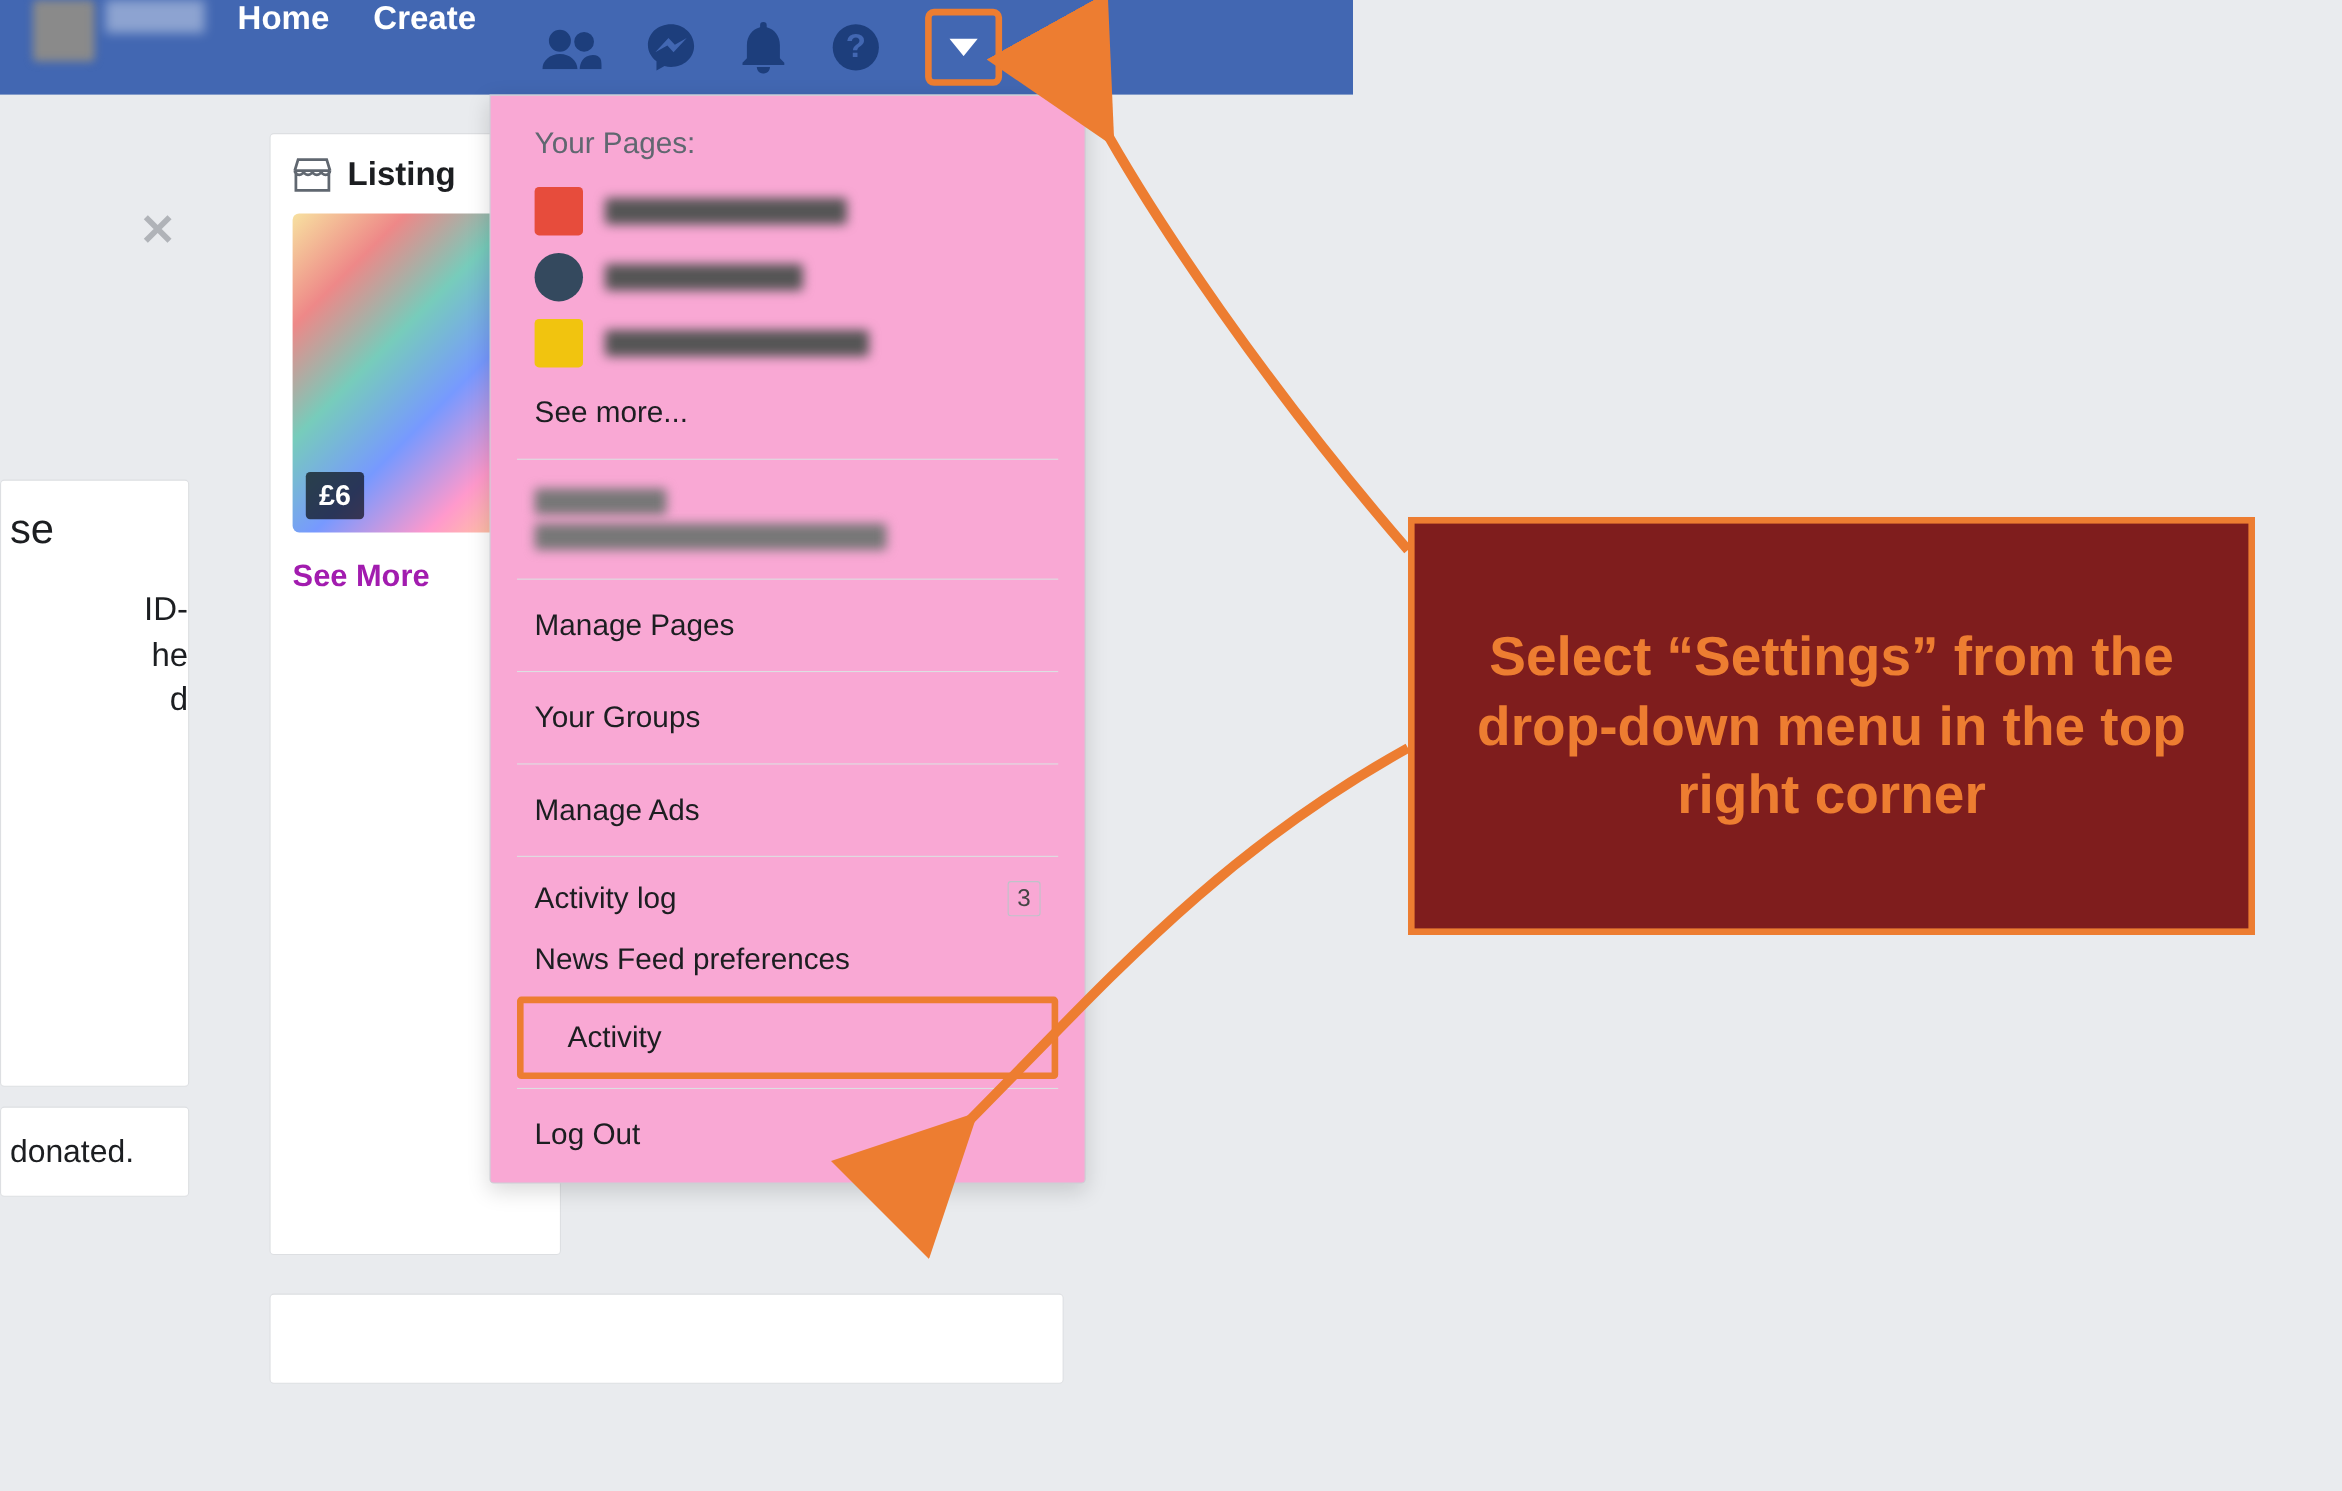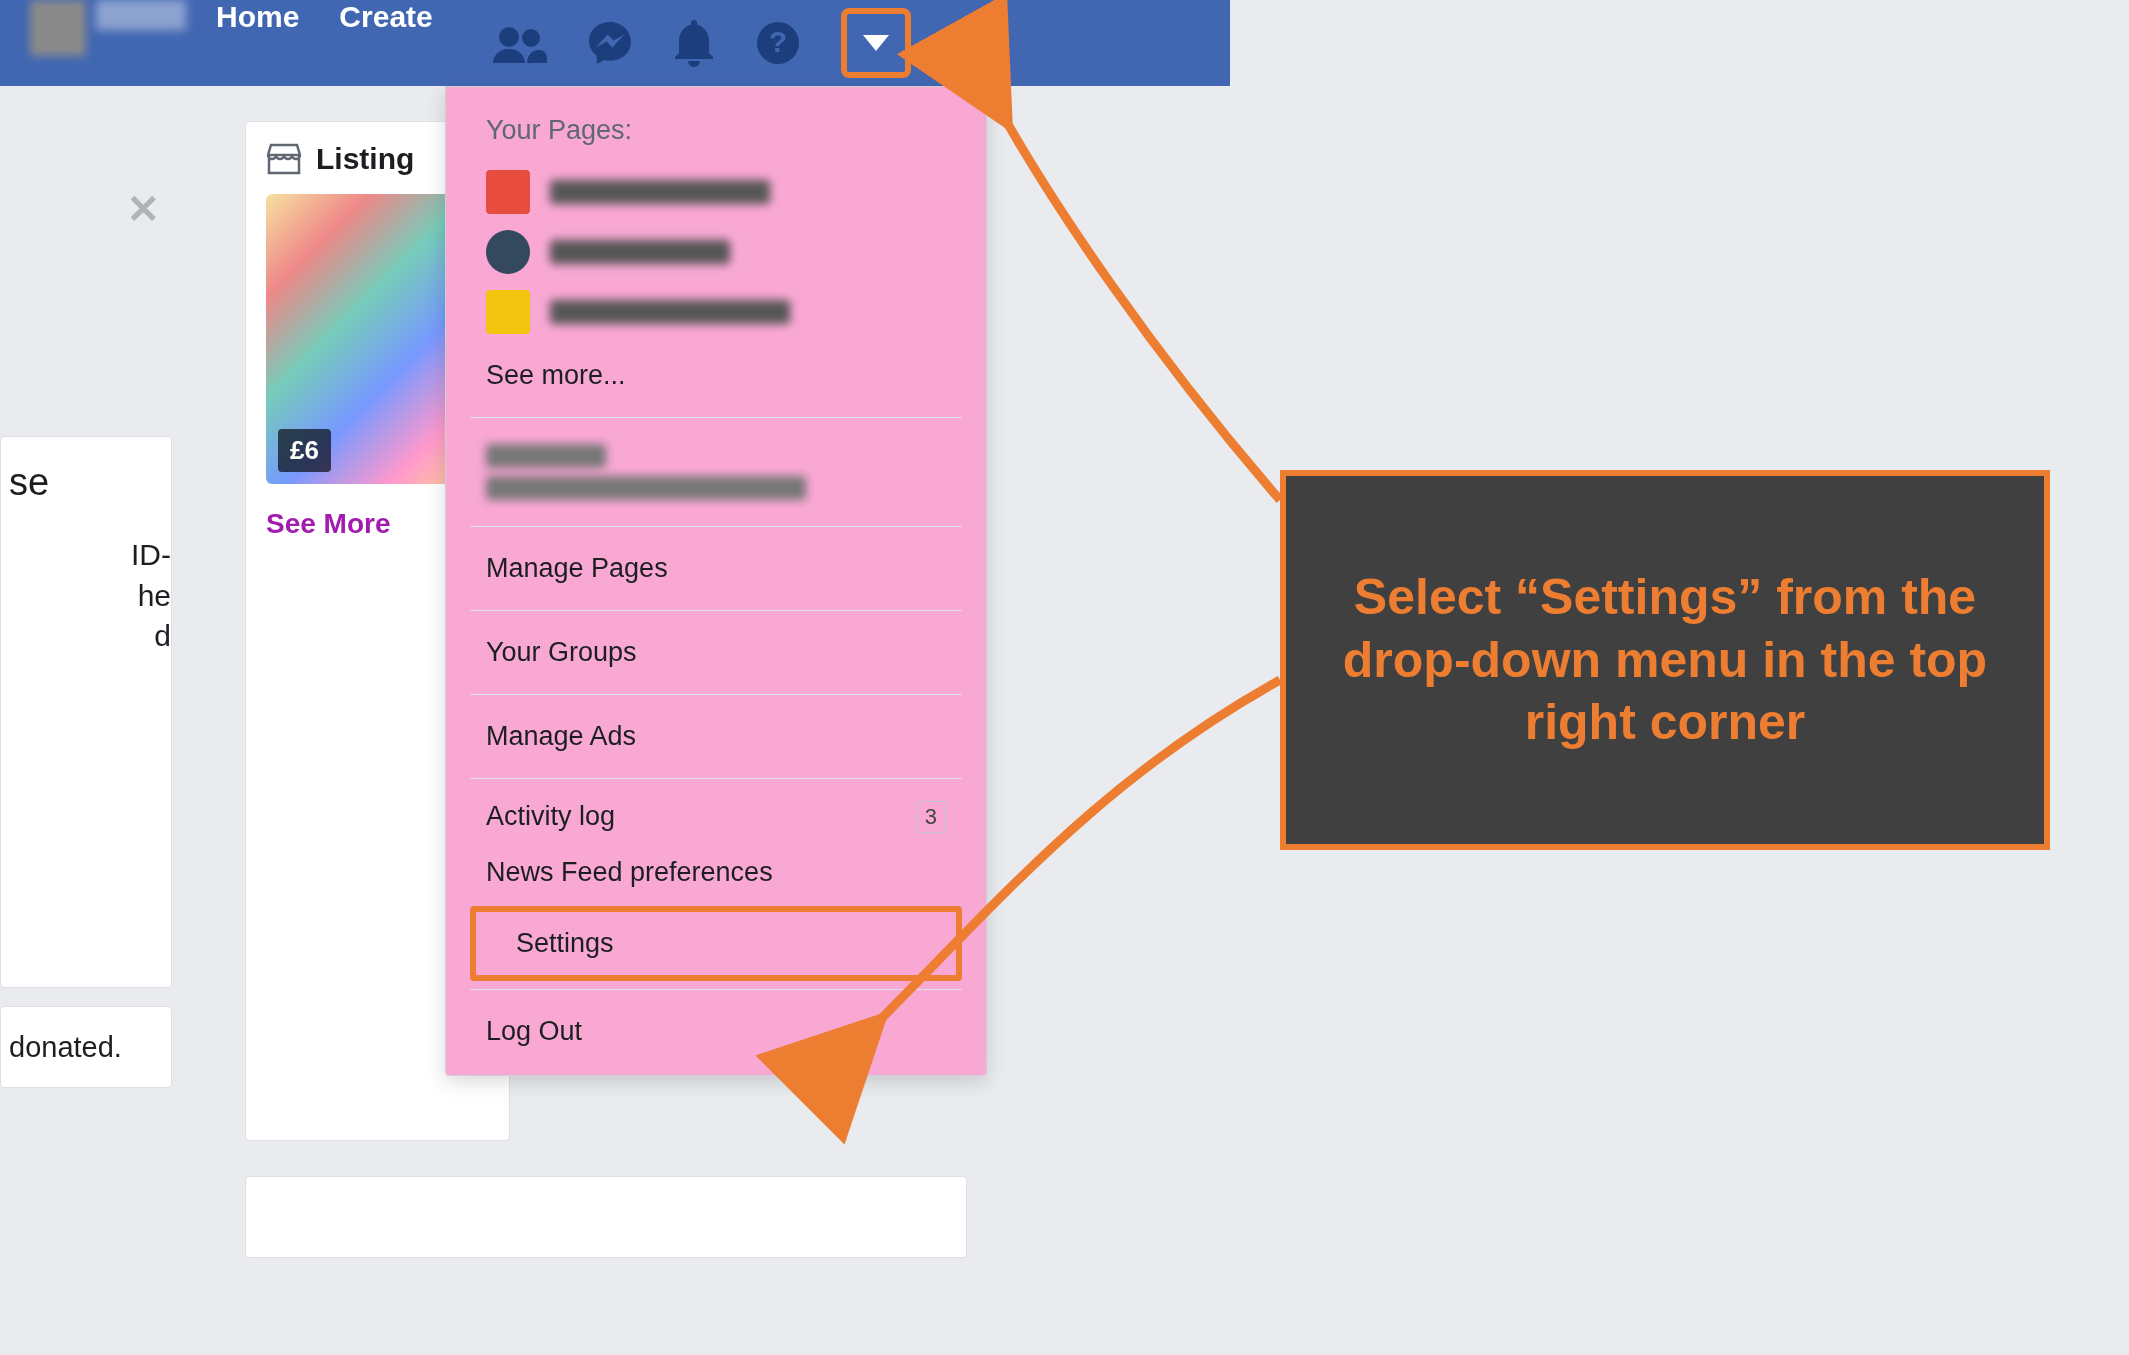--- a/index.html
+++ b/index.html
@@ -38,21 +38,21 @@
   .page-ic{width:44px;height:44px;border-radius:4px;}
   .blurtxt{height:24px;background:#555;filter:blur(5px);border-radius:3px;}
   .menu-link{font-size:27px;color:#1c1e21;padding:18px 40px;cursor:pointer;}
   .sep{height:1px;background:#dddfe2;margin:8px 24px;}
   .acct-block{padding:10px 40px 10px 40px;}
   .acct-block .blur-line{height:24px;background:#777;filter:blur(5px);margin:8px 0;border-radius:3px;}
   .activity-row{display:flex;align-items:flex-start;justify-content:space-between;padding:14px 40px;cursor:pointer;font-size:27px;color:#1c1e21;}
   .badge{border:1px solid #bec3c9;border-radius:3px;font-size:22px;color:#444;padding:2px 8px;}
   .settings-row{font-size:27px;color:#1c1e21;padding:16px 40px;cursor:pointer;margin:0 24px 6px 24px;border:6px solid #ed7d31;border-radius:4px;}
   
-  .callout{position:absolute;left:1280px;top:470px;width:770px;height:380px;background:#404040;border:6px solid #ed7d31;display:flex;align-items:center;justify-content:center;text-align:center;padding:30px;box-sizing:border-box;}
+  .callout{position:absolute;left:1280px;top:470px;width:770px;height:380px;background:#7f1d1d;border:6px solid #ed7d31;display:flex;align-items:center;justify-content:center;text-align:center;padding:30px;box-sizing:border-box;}
   .callout-text{font-size:50px;font-weight:bold;color:#ed7d31;line-height:1.25;}
   
   svg.arrow{position:absolute;pointer-events:none;overflow:visible;}
 </style>
 </head>
 <body>
 
 <div class="topbar">
   <div class="avatar"></div>
   <div class="username"></div>
@@ -145,21 +145,21 @@
     <div class="sep"></div>
     <div class="menu-link">Your Groups</div>
     <div class="sep"></div>
     <div class="menu-link">Manage Ads</div>
     <div class="sep"></div>
     <div class="activity-row">
       <span>Activity log</span>
       <span class="badge">3</span>
     </div>
     <div class="menu-link" style="padding-top:10px;">News Feed preferences</div>
-    <div class="settings-row">Settings</div>
+    <div class="settings-row">Activity</div>
     <div class="sep"></div>
     <div class="menu-link">Log Out</div>
   </div>
 </div>
 
 <div class="callout">
   <div class="callout-text">Select “Settings” from the drop-down menu in the top right corner</div>
 </div>
 
 <svg class="arrow" style="left:0;top:0;width:2129px;height:1355px;">

